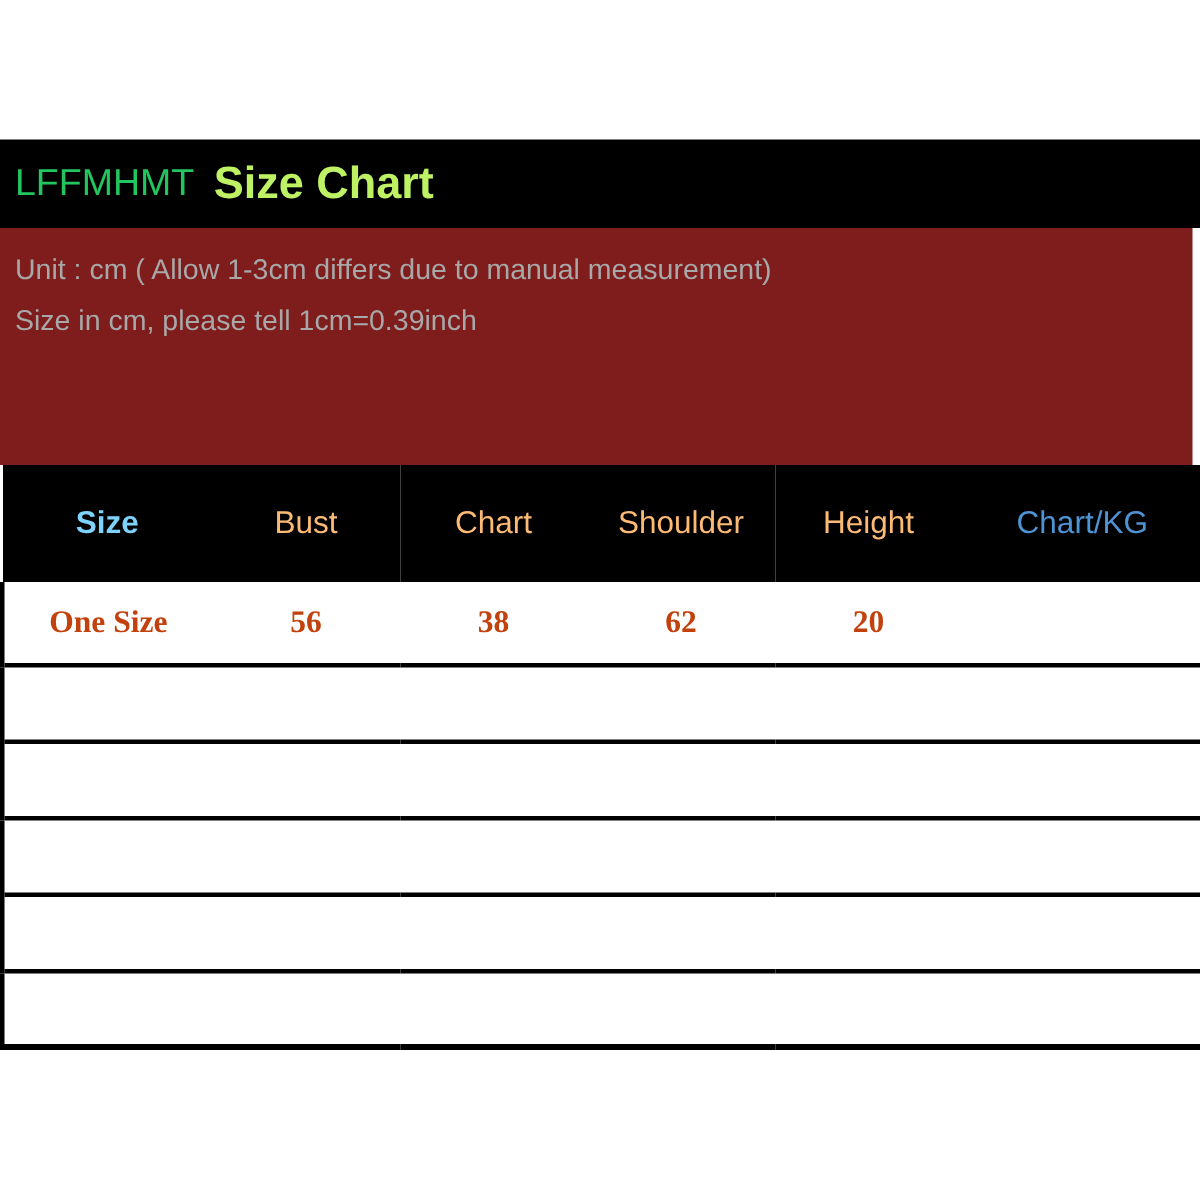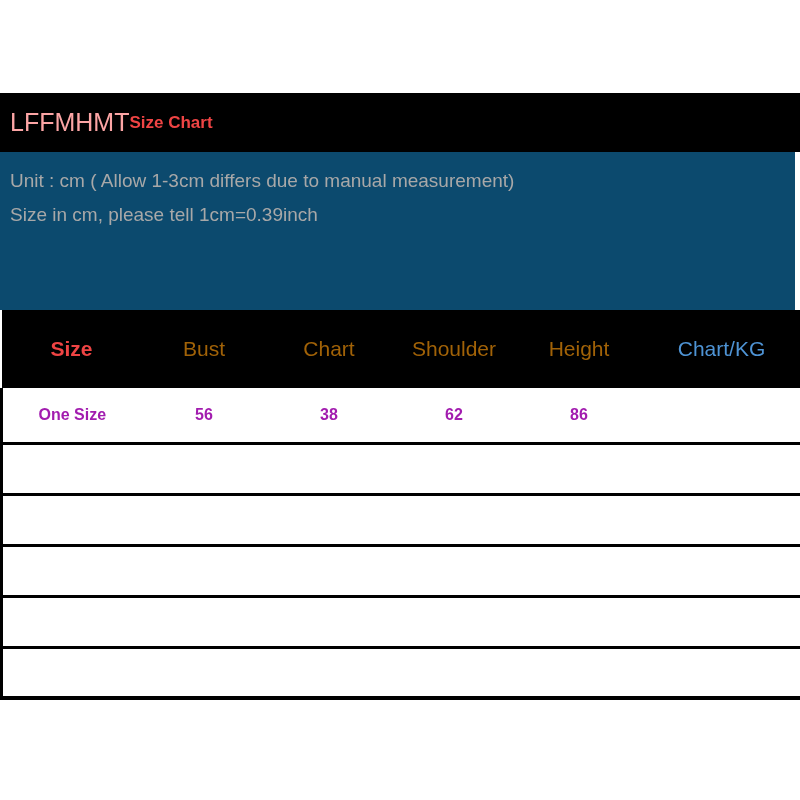--- a/index.html
+++ b/index.html
@@ -28,42 +28,42 @@
     top: 93px;
     width: 800px;
     height: 59px;
     background: #000000;
     display: flex;
     align-items: center;
     box-sizing: border-box;
     padding-left: 10px;
   }
   .brand {
-    color: #fca5a5;
+    color: #22c55e;
     font-size: 25px;
     font-weight: 400;
     letter-spacing: 0px;
     white-space: nowrap;
   }
   .title-main {
-    color: #ef4444;
-    font-size: 17px;
+    color: #bef264;
+    font-size: 30px;
     font-weight: 700;
-    margin-left: 0;
+    margin-left: 13px;
     white-space: nowrap;
   }
 
   
   .notes-block {
     position: absolute;
     left: 0;
     top: 152px;
     width: 795px;
     height: 158px;
-    background: #0c4a6e;
+    background: #7f1d1d;
     box-sizing: border-box;
     padding: 12px 0 0 10px;
   }
   .note-line {
     color: #a8a8a8;
     font-size: 19px;
     font-weight: 500;
     line-height: 34px;
     white-space: nowrap;
   }
@@ -87,42 +87,43 @@
   .size-table col.c-length   { width: 125px; }
   .size-table col.c-weight   { width: 160px; }
 
   .head-row {
     background: #000000;
     height: 78px;
   }
   .head-row th {
     font-size: 21px;
     font-weight: 500;
-    color: #a16207;
+    color: #fdba74;
     text-align: center;
     padding: 0;
     vertical-align: middle;
     border: none;
   }
-  th.th-size   { color: #ef4444; font-weight: 700; }
+  th.th-size   { color: #7dd3fc; font-weight: 700; }
   th.th-weight { color: #4e93d4; }
 
   .data-row {
     height: 55px;
     background: #ffffff;
   }
   .data-row td {
-    font-size: 16px;
+    font-size: 21px;
     font-weight: 700;
-    color: #a21caf;
+    color: #c2410c;
     text-align: center;
     vertical-align: middle;
     padding: 0;
     border-left: 3px solid #000000;
     border-right: 3px solid #000000;
+    font-family: Liberation Serif, serif;
   }
   .data-row td + td { border-left: none; }
   .data-row td:not(:last-child) { border-right: none; }
   .data-row td:first-child { border-left: 3px solid #000000; }
   .data-row td:last-child  { border-right: 3px solid #000000; }
 
   .empty-row {
     height: 51px;
     background: #ffffff;
   }
@@ -170,21 +171,21 @@
         <th>Height</th>
         <th class="th-weight">Chart/KG</th>
       </tr>
     </thead>
     <tbody>
       <tr class="data-row">
         <td>One Size</td>
         <td>56</td>
         <td>38</td>
         <td>62</td>
-        <td>86</td>
+        <td>20</td>
         <td></td>
       </tr>
     </tbody>
     <tbody id="empty-rows">
         <tr class="empty-row">
           <td>&nbsp;</td>
           <td>&nbsp;</td>
           <td>&nbsp;</td>
           <td>&nbsp;</td>
           <td>&nbsp;</td>

